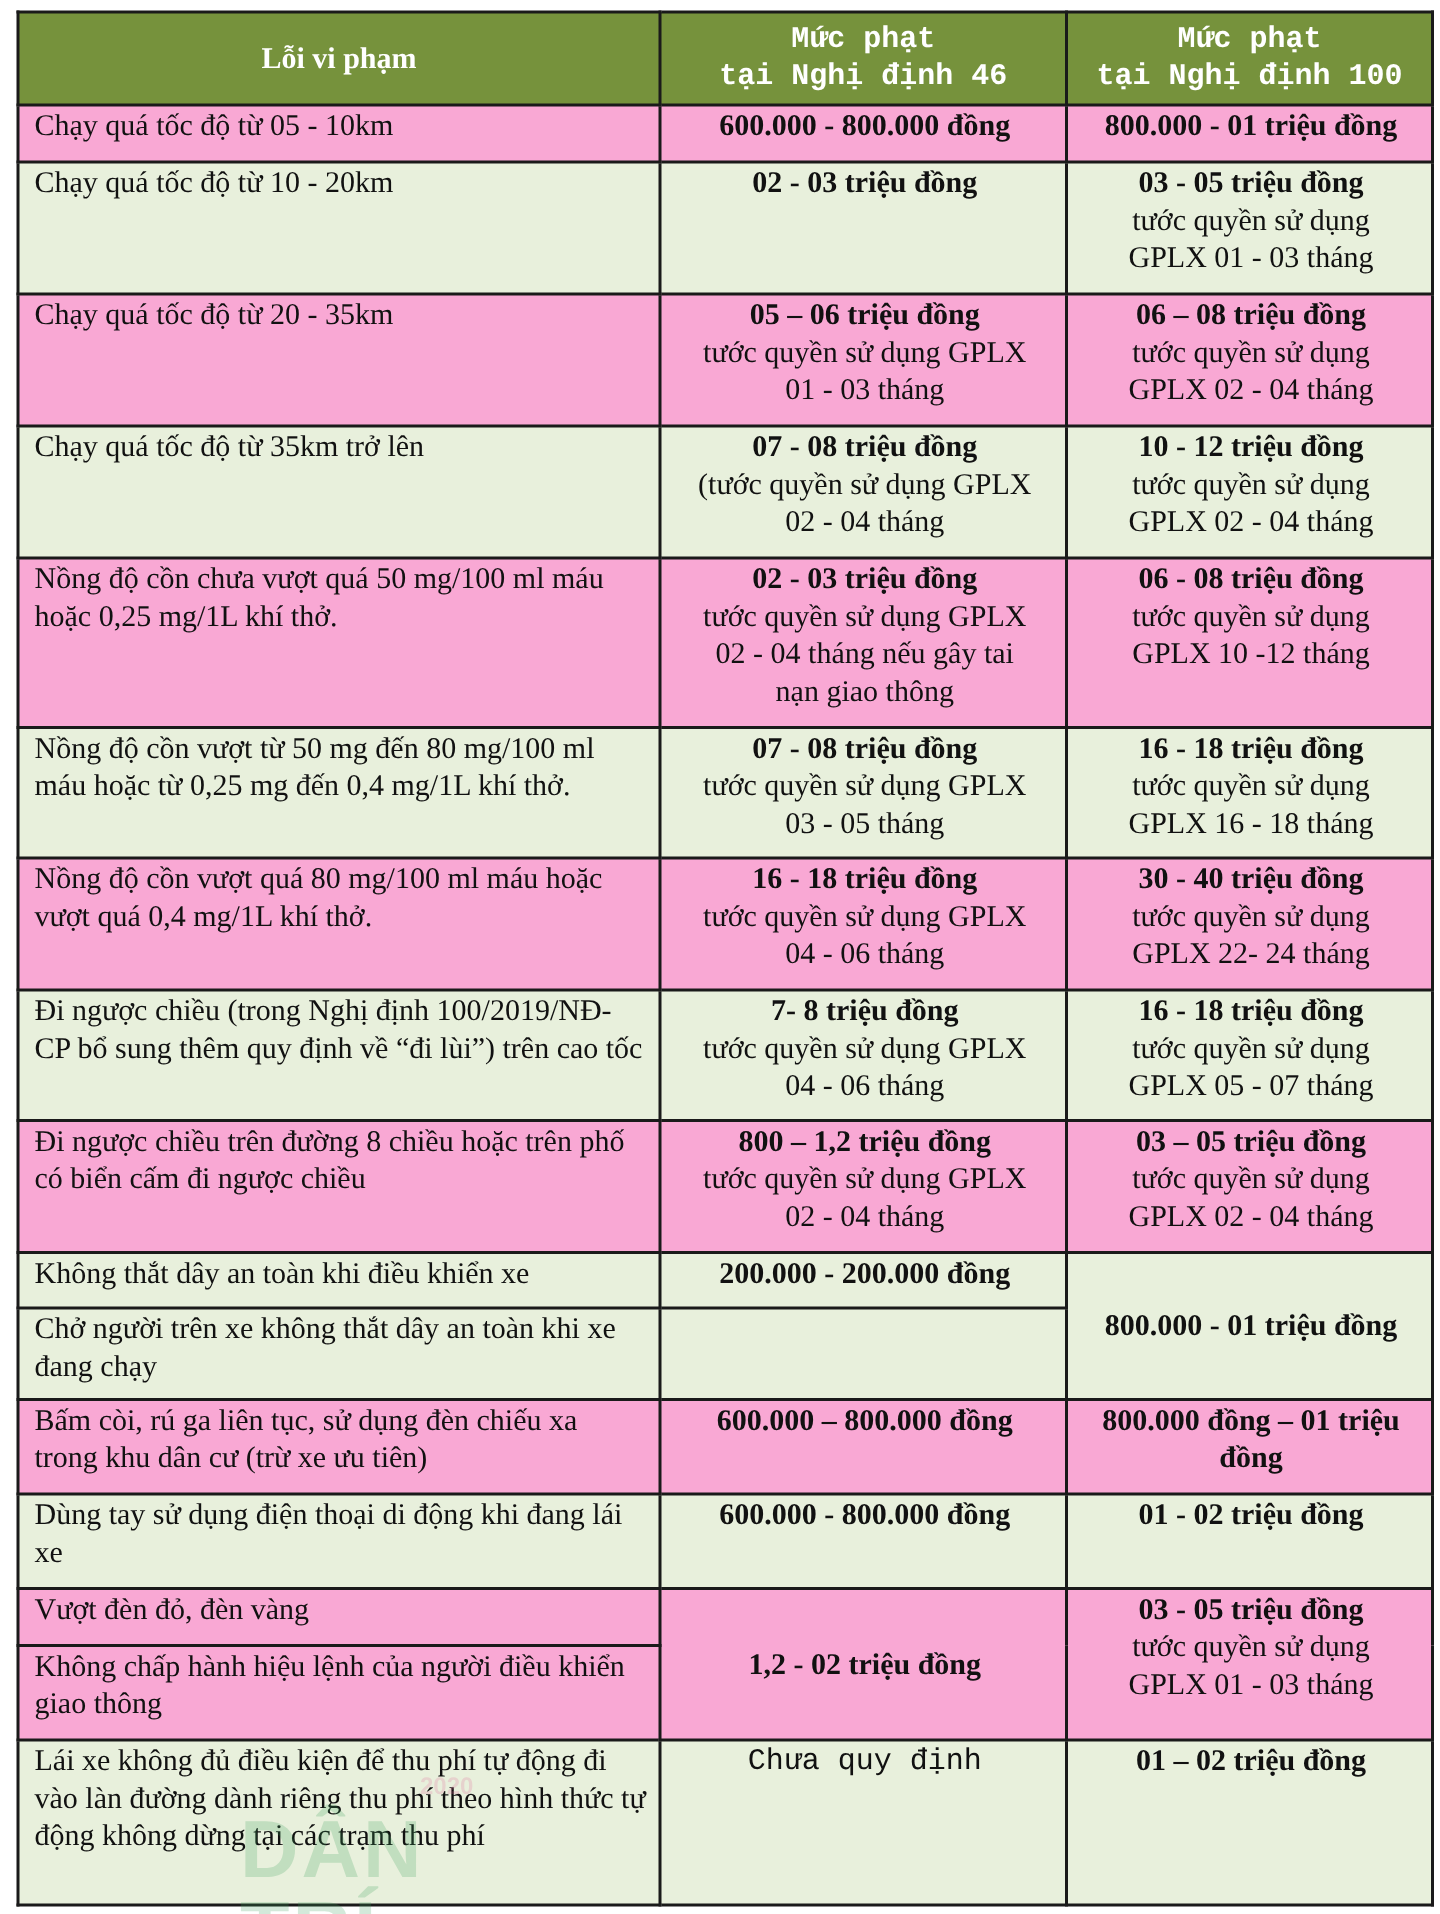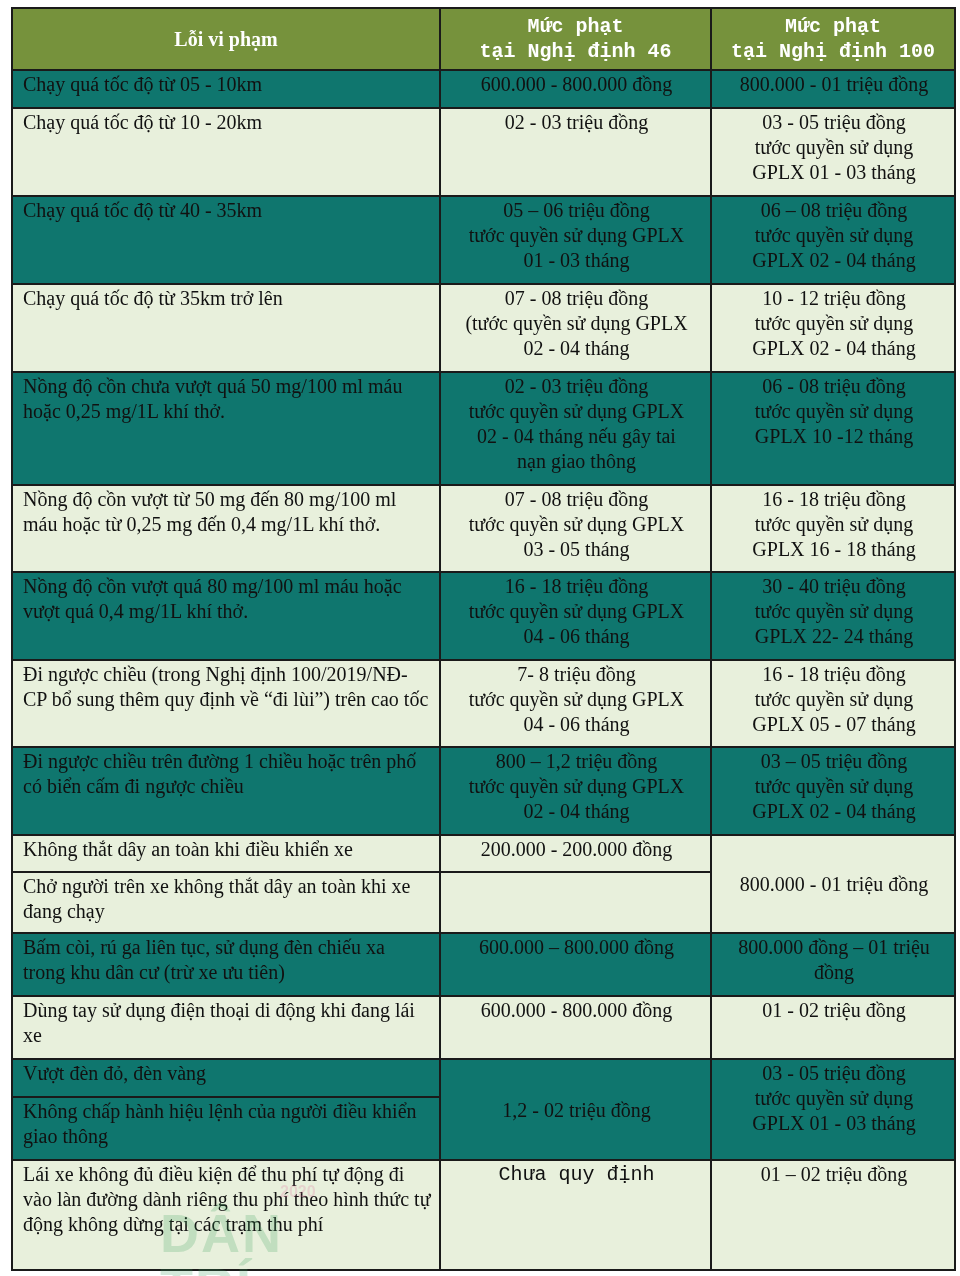--- a/index.html
+++ b/index.html
@@ -17,22 +17,22 @@
     border: 2px solid #1a1a1a; vertical-align: top; padding: 1px 8px 0 10px;
   }
   table.fines th {
     background: #76923c; color: #ffffff; font-weight: bold;
     text-align: center; vertical-align: middle; height: 60px; padding: 0 6px;
     line-height: 25px; font-size: 20px;
   }
   td.viol { text-align: left; padding-left: 10px; }
   td.fine { text-align: center; padding: 1px 4px 0 4px; }
   tr.shade td { background: #e8f0dc; margin-top: 38px; }
-  tr.plain td { background: #0f766e; margin-left: 29px; }
-  .amt { font-weight: normal; display: block; text-align: center; }
+  tr.plain td { background: #f9a8d4; margin-left: 29px; }
+  .amt { font-weight: bold; display: block; text-align: center; }
   .note { display: block; white-space: pre-line; }
   .reg { display: block; font-family: Liberation Mono, monospace; }
   .mid { vertical-align: middle !important; }
   .watermark {
     position: absolute; left: 160px; top: 1180px; width: 200px; height: 78px;
     pointer-events: none; opacity: 0.22;
   }
   .watermark .wm-text {
     position: absolute; left: 0; top: 26px; font-family: "Liberation Sans", sans-serif;
     font-weight: bold; font-size: 54px; letter-spacing: 2px; color: #3aa05a; line-height: 54px;
@@ -82,21 +82,21 @@
         <span class="amt">02 - 03 triệu đồng</span>
       </td>
       <td class="fine">
         <span class="amt">03 - 05 triệu đồng</span>
         <span class="note">tước quyền sử dụng
 GPLX 01 - 03 tháng</span>
       </td>
     </tr>
 
     <tr class="plain" style="height:88px">
-      <td class="viol">Chạy quá tốc độ từ 40 - 35km</td>
+      <td class="viol">Chạy quá tốc độ từ 20 - 35km</td>
       <td class="fine">
         <span class="amt">05 – 06 triệu đồng</span>
         <span class="note">tước quyền sử dụng GPLX
 01 - 03 tháng</span>
       </td>
       <td class="fine">
         <span class="amt">06 – 08 triệu đồng</span>
         <span class="note">tước quyền sử dụng
 GPLX 02 - 04 tháng</span>
       </td>
@@ -167,21 +167,21 @@
 04 - 06 tháng</span>
       </td>
       <td class="fine">
         <span class="amt">16 - 18 triệu đồng</span>
         <span class="note">tước quyền sử dụng
 GPLX 05 - 07 tháng</span>
       </td>
     </tr>
 
     <tr class="plain" style="height:88px">
-      <td class="viol">Đi ngược chiều trên đường 1 chiều hoặc trên phố có biển cấm đi ngược chiều</td>
+      <td class="viol">Đi ngược chiều trên đường 8 chiều hoặc trên phố có biển cấm đi ngược chiều</td>
       <td class="fine">
         <span class="amt">800 – 1,2 triệu đồng</span>
         <span class="note">tước quyền sử dụng GPLX
 02 - 04 tháng</span>
       </td>
       <td class="fine">
         <span class="amt">03 – 05 triệu đồng</span>
         <span class="note">tước quyền sử dụng
 GPLX 02 - 04 tháng</span>
       </td>

